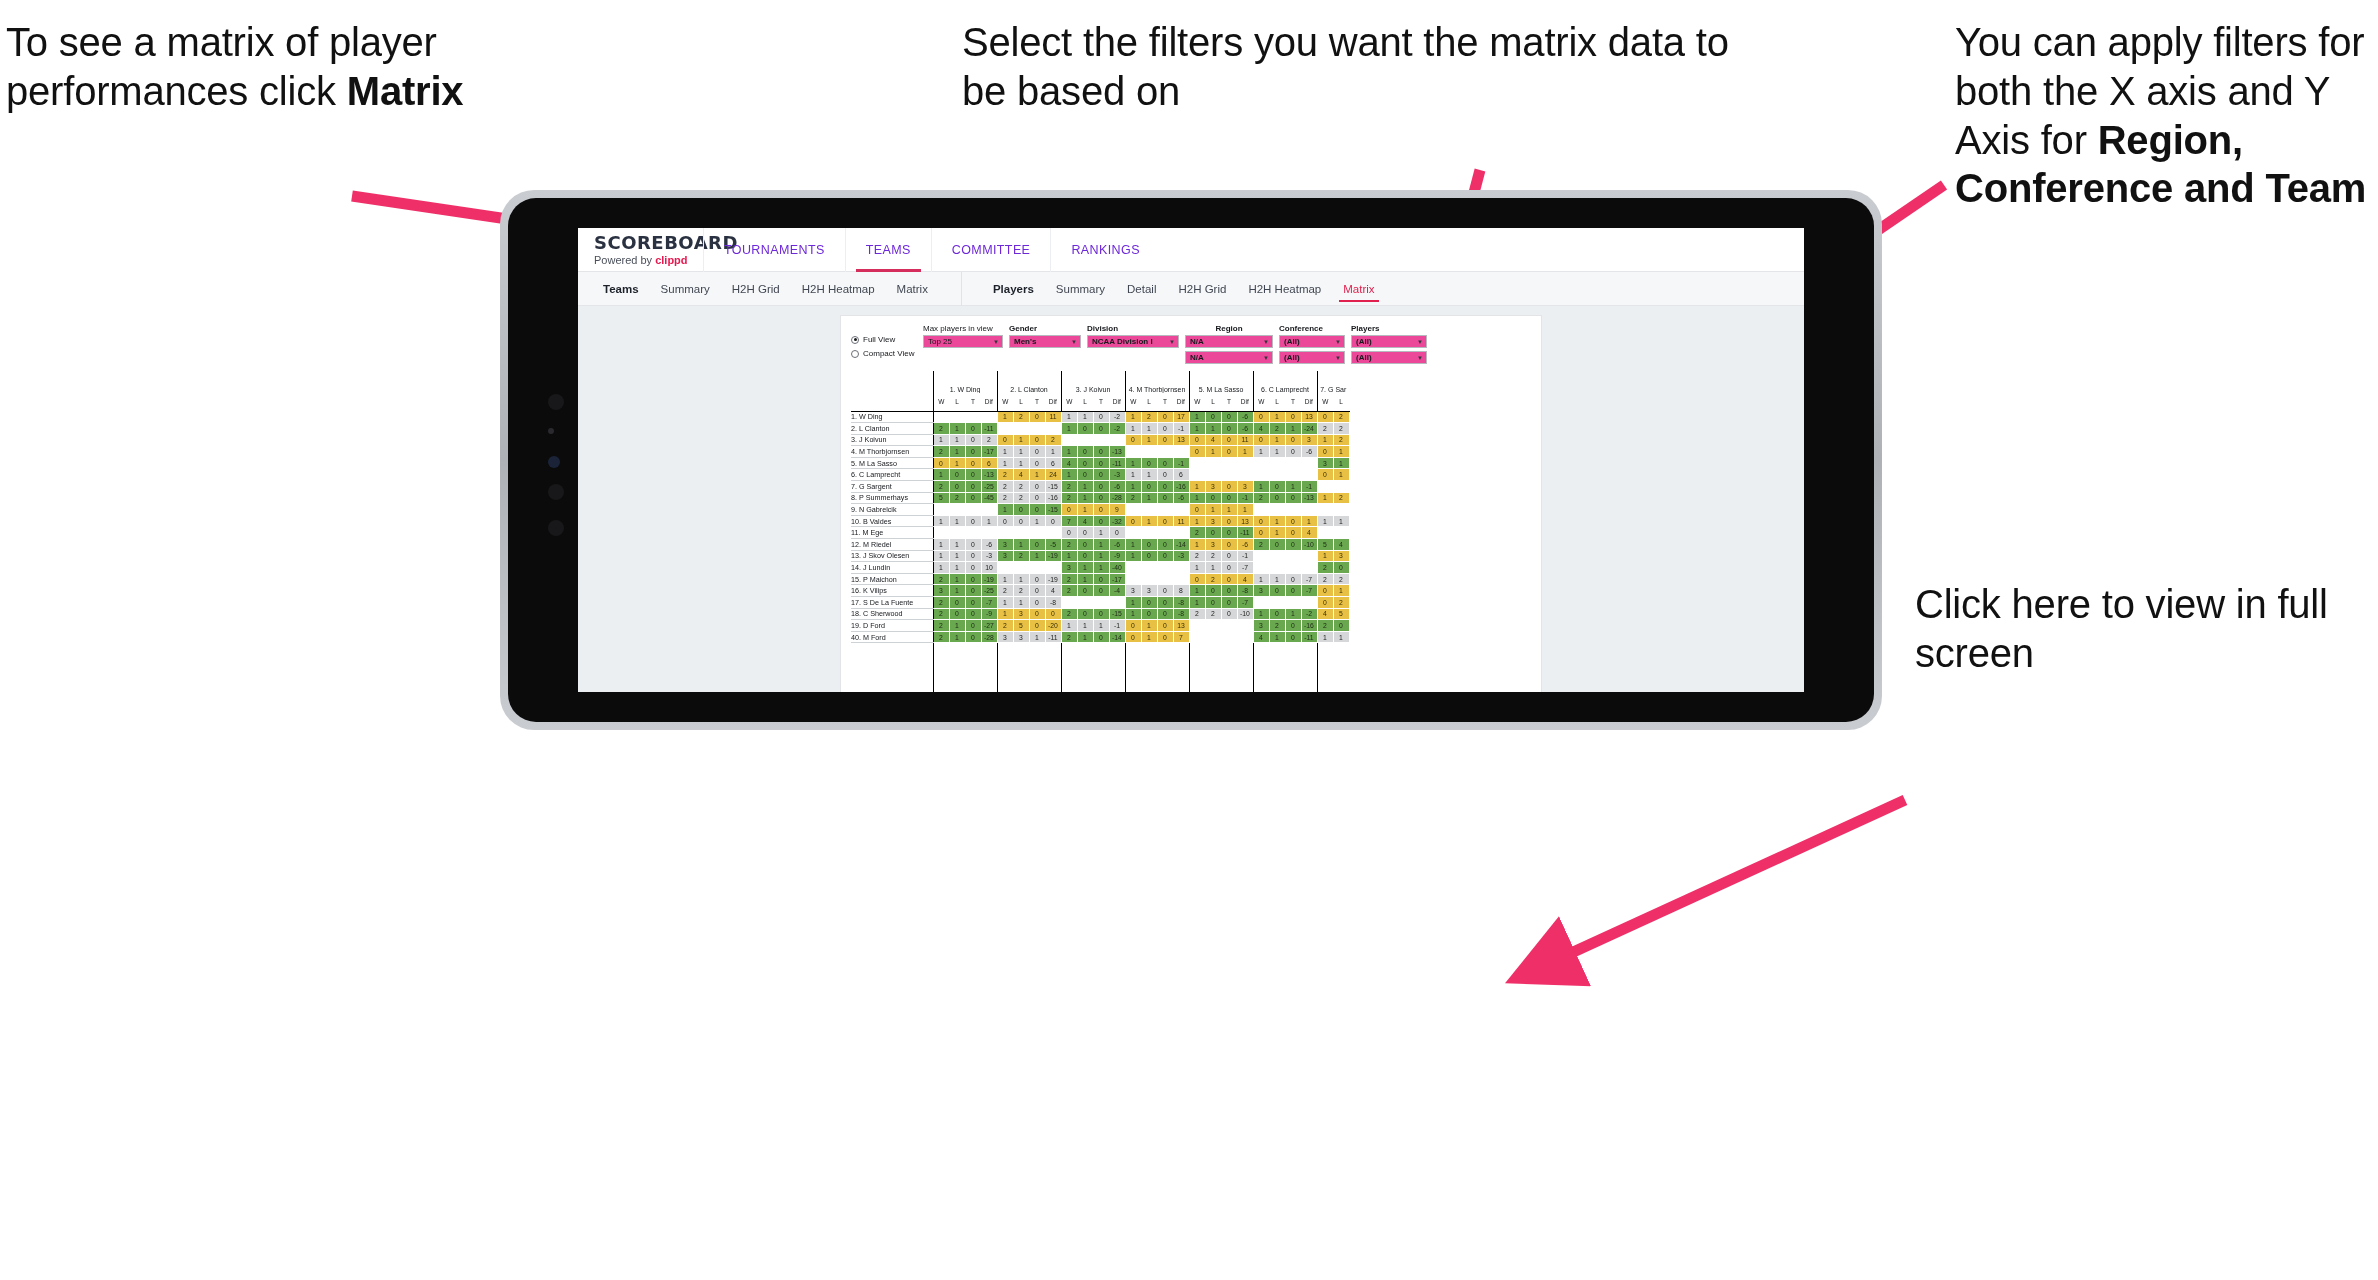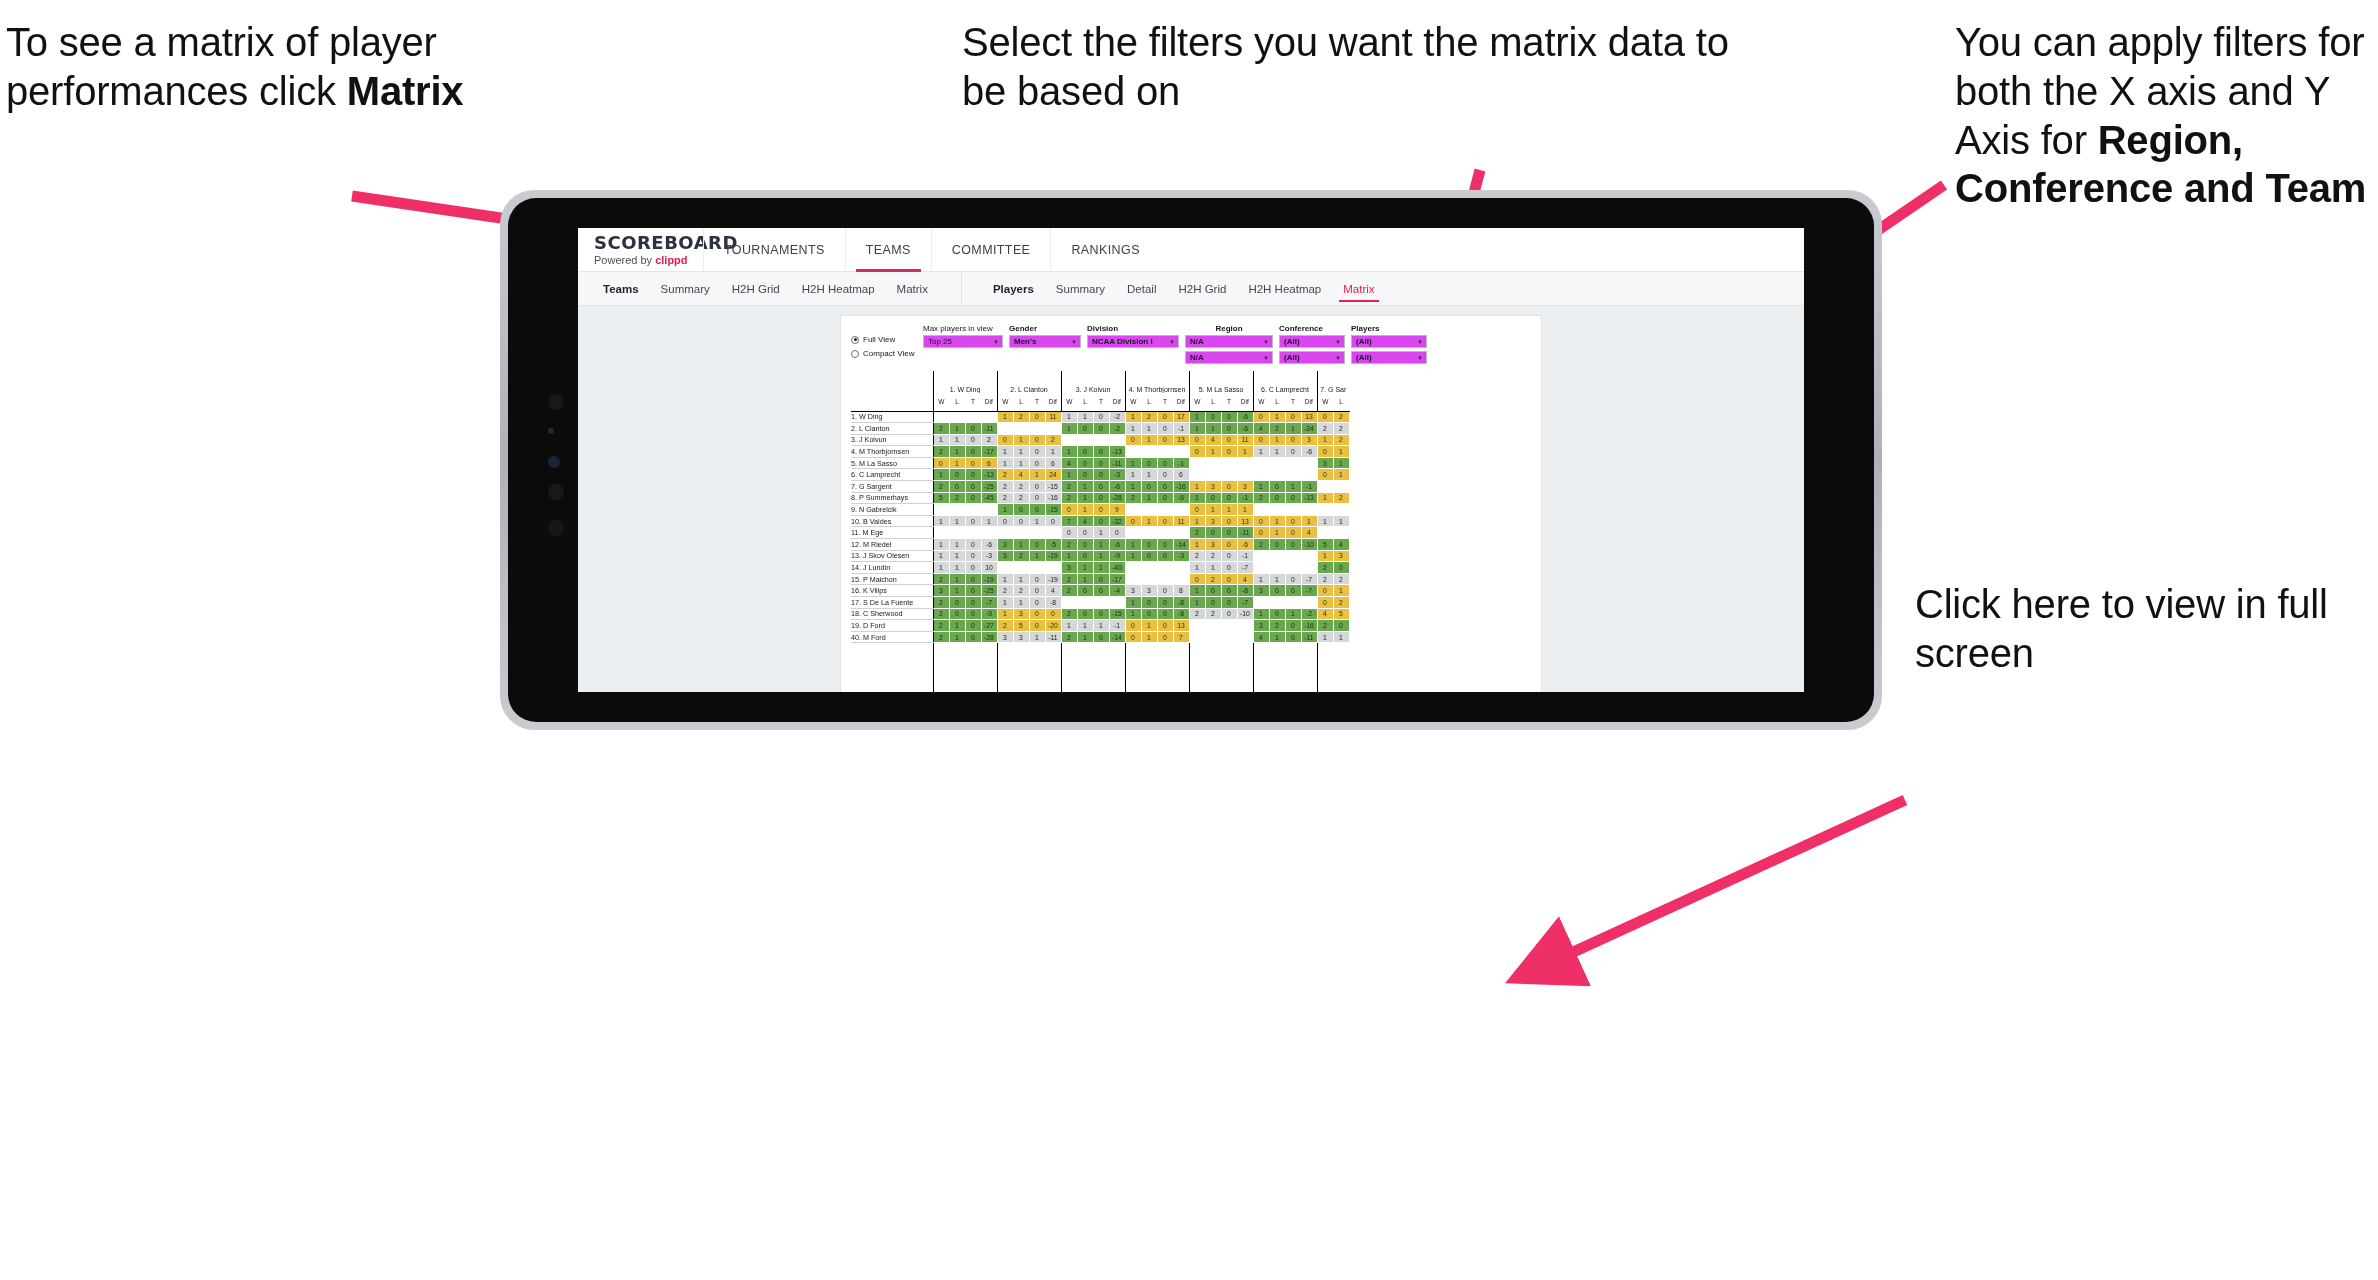--- a/index.html
+++ b/index.html
@@ -67,21 +67,21 @@
   .logo-main {
     font-family:"DejaVu Sans", sans-serif;
     font-weight:700; font-size:18px; letter-spacing:0.5px;
     color:#2a3140; line-height:1;
   }
   .logo-sub { font-size:11px; color:#4a4f59; margin-top:2px; }
   .logo-sub .brand { color:#e8174e; font-weight:700; }
   .topnav { display:flex; align-items:stretch; height:44px; }
   .topnav .tn {
     padding:0 20px; display:flex; align-items:center;
-    font-size:12.5px; color:#404040; letter-spacing:0.4px;
+    font-size:12.5px; color:#6d28d9; letter-spacing:0.4px;
     border-left:1px solid #eceef1; position:relative;
   }
   .topnav .tn.active::after{
     content:""; position:absolute; left:10px; right:10px; bottom:0;
     height:3px; background:#d52d5c;
   }
 
   .subbar {
     height:34px; background:#f6f7f8;
     display:flex; align-items:center;
@@ -109,21 +109,21 @@
     box-shadow:0 0 0 1px #e2e4e7;
   }
   .filters { padding:8px 8px 4px 10px; display:flex; gap:0px; font-size:8px; }
   .fcol { display:flex; flex-direction:column; }
   .fcol.vw { width:72px; justify-content:center; gap:5px; padding-top:2px;}
   .radio { display:flex; align-items:center; gap:4px; font-size:8px; color:#16181c;}
   .rdot { width:8px; height:8px; border:1px solid #6b6f76; border-radius:50%; position:relative; background:#fff;}
   .rdot.sel::after{content:"";position:absolute;left:1.5px;top:1.5px;width:3px;height:3px;border-radius:50%;background:#16181c;}
   .flab { font-size:8px; color:#16181c; margin-bottom:2px; white-space:nowrap;}
   .fsel {
-    height:13px; border:1px solid #b6babf; background:#d946ef;
+    height:13px; border:1px solid #b6babf; background:#ec4899;
     display:flex; align-items:center; justify-content:space-between;
     padding:0 3px 0 4px; font-size:8px; color:#16181c; margin-bottom:3px;
   }
   .fsel .cv { font-size:6px; color:#33373d; }
   .fcol.w1{width:80px;} .fcol.w2{width:72px;} .fcol.w3{width:92px;}
   .fcol.w4{width:88px;text-align:center;} .fcol.w5{width:66px;} .fcol.w6{width:76px;}
   .fcol.sp{margin-left:6px;font-weight:bold;}
 
   
   .mx { padding:0 0 0 10px; font-size:7px; color:#16181c; }

